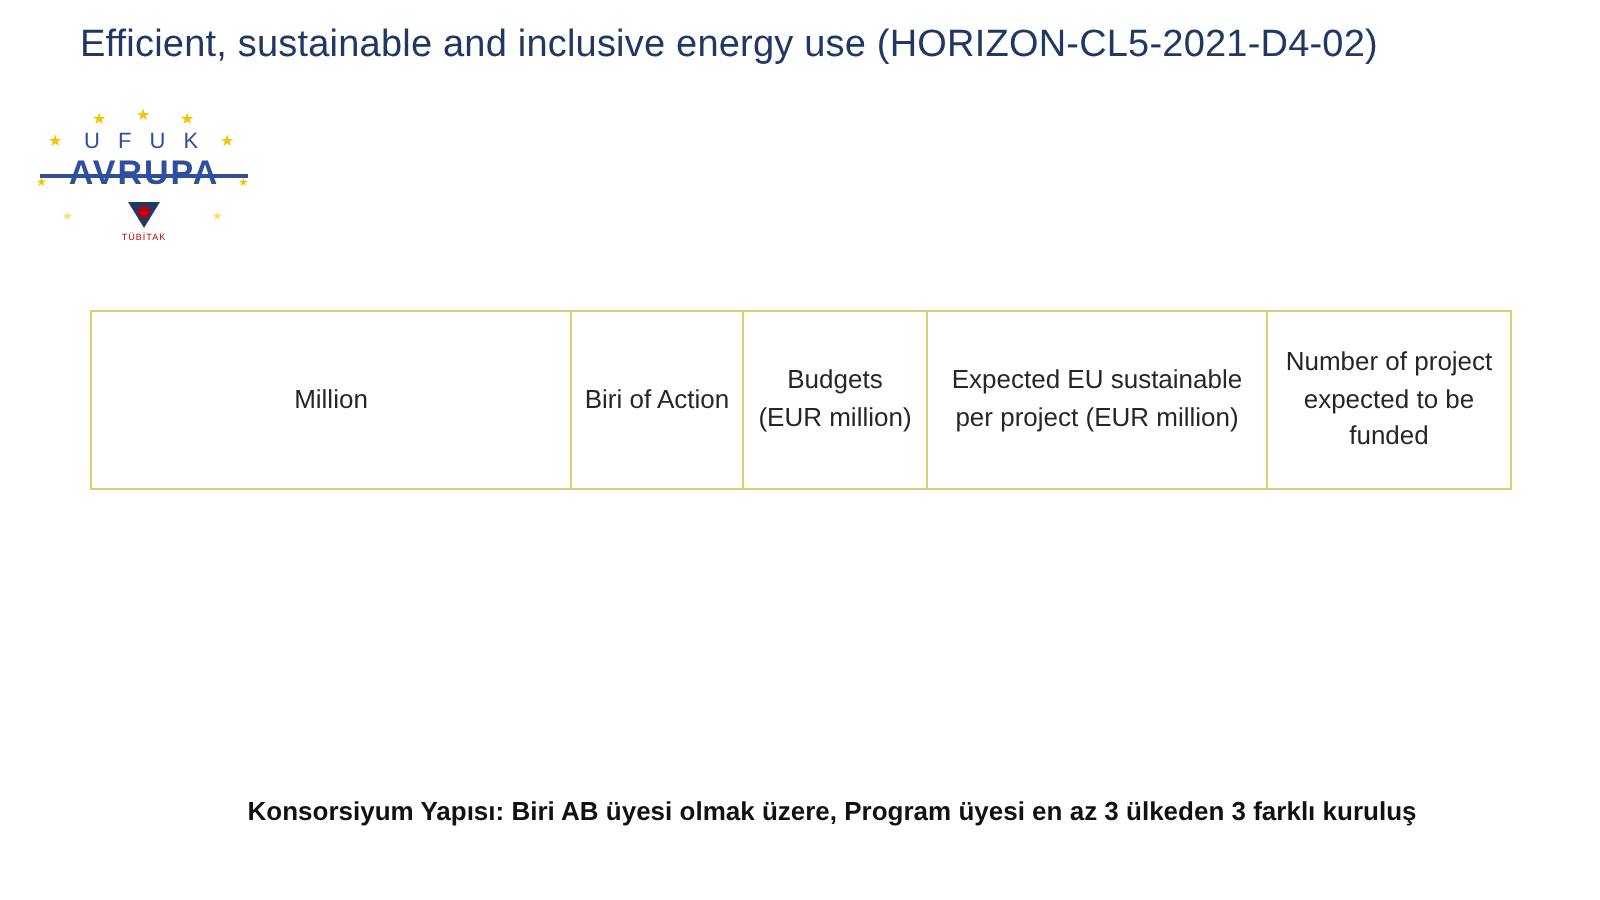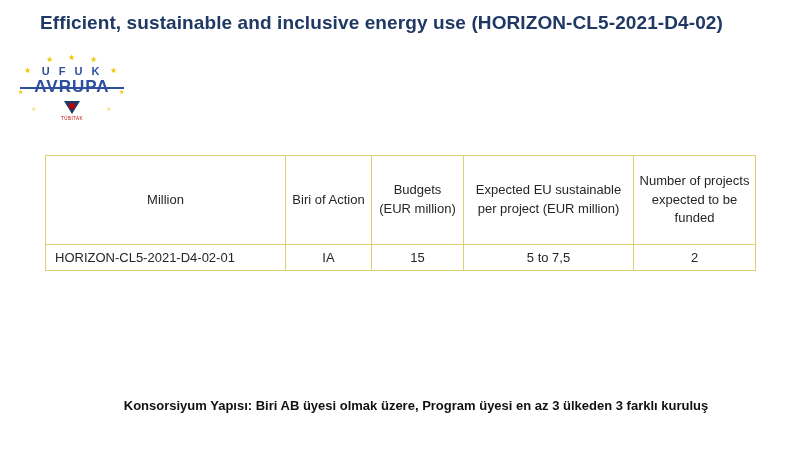--- a/index.html
+++ b/index.html
@@ -12,21 +12,21 @@
     color: #262626;
     overflow: hidden;
   }
 
   
   .slide-title {
     position: absolute;
     left: 40px; top: 12px;
     width: 730px;
     font-size: 19px;
-    font-weight: bold;
+    font-weight: normal;
     color: #1F3864;
     letter-spacing: 0.1px;
   }
 
   
   .logo {
     position: absolute;
     left: 18px; top: 56px;
     width: 108px; height: 74px;
   }
@@ -45,21 +45,21 @@
   .star-s5 { left: 92px; top: 11px; }
   .star-s6 { left: 0px;  top: 33px; }
   .star-s7 { left: 101px;top: 33px; }
   .star-s8 { left: 13px; top: 50px; }
   .star-s9 { left: 88px; top: 50px; }
   .logo-line1 {
     position: absolute;
     left: 0; right: 0; top: 9px;
     text-align: center;
     font-size: 11px;
-    font-weight: bold;
+    font-weight: normal;
     letter-spacing: 3px;
     color: #2E4F9E;
   }
   .logo-line2 {
     position: absolute;
     left: 0; right: 0; top: 21px;
     text-align: center;
     font-size: 17px;
     font-weight: bold;
     letter-spacing: 1px;
@@ -168,28 +168,21 @@
         <col class="col-budget">
         <col class="col-contrib">
         <col class="col-number">
     </colgroup>
     <thead>
       <tr>
         <th>Million</th>
         <th>Biri of Action</th>
         <th>Budgets (EUR million)</th>
         <th>Expected EU sustainable per project (EUR million)</th>
-        <th>Number of projects expected to be funded</th>
+        <th>Number of project expected to be funded</th>
       </tr>
     </thead>
     <tbody>
-      <tr>
-        <td class="cell-topic">HORIZON-CL5-2021-D4-02-01</td>
-        <td>IA</td>
-        <td>15</td>
-        <td>5 to 7,5</td>
-        <td>2</td>
-      </tr>
     </tbody>
   </table>
 </div>
 
 <div class="footer-note">Konsorsiyum Yapısı: Biri AB üyesi olmak üzere, Program üyesi en az 3 ülkeden 3 farklı kuruluş</div>
 
 </body></html>

